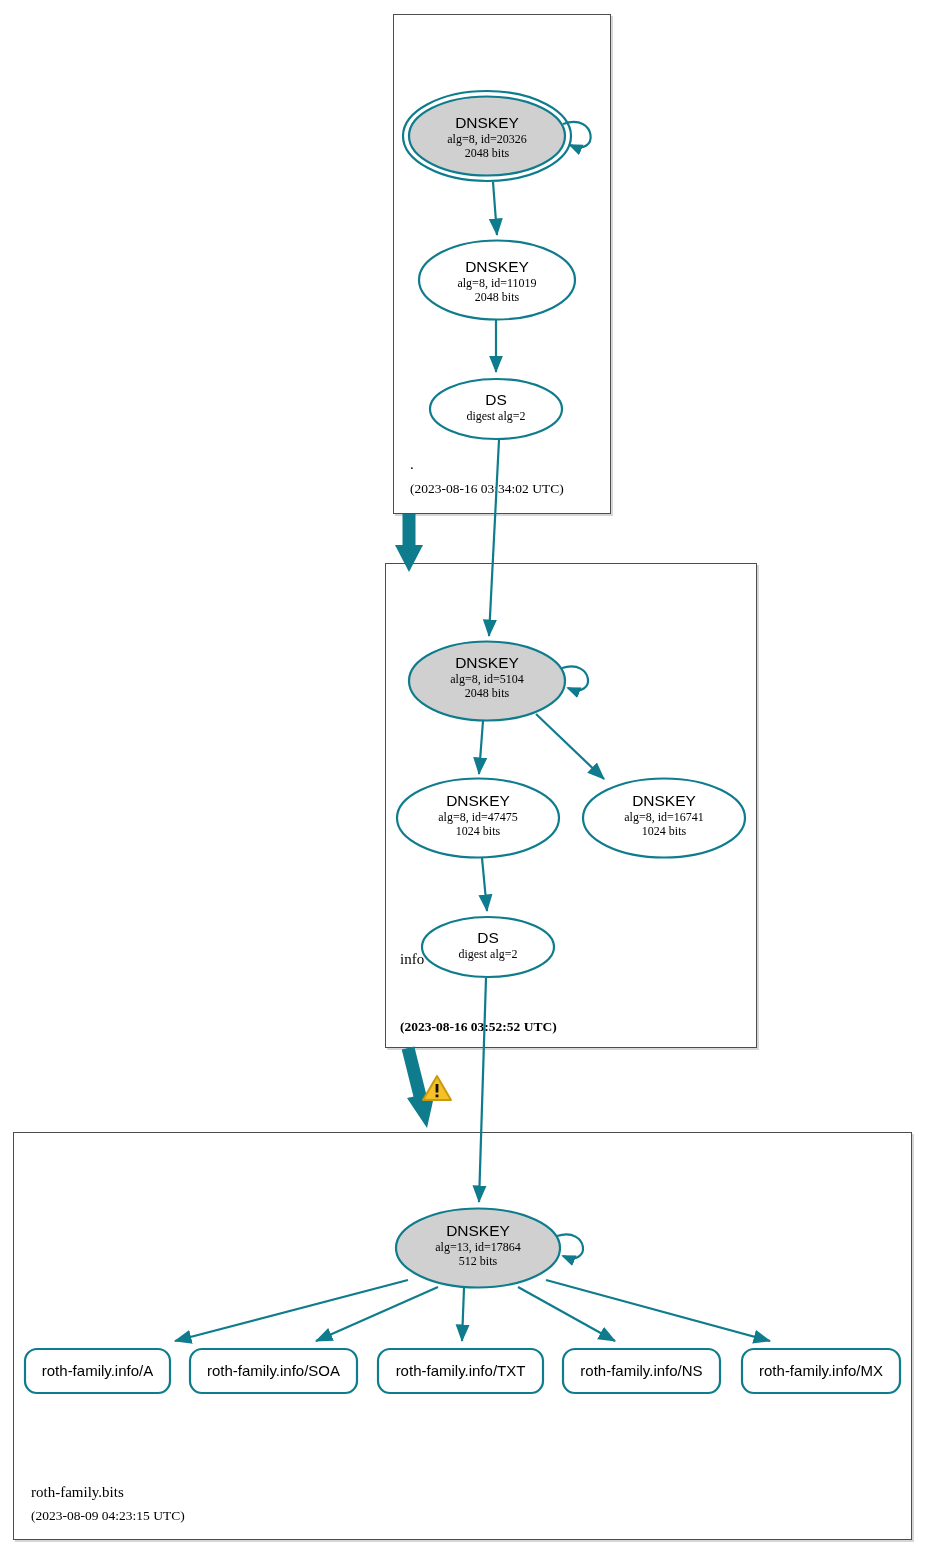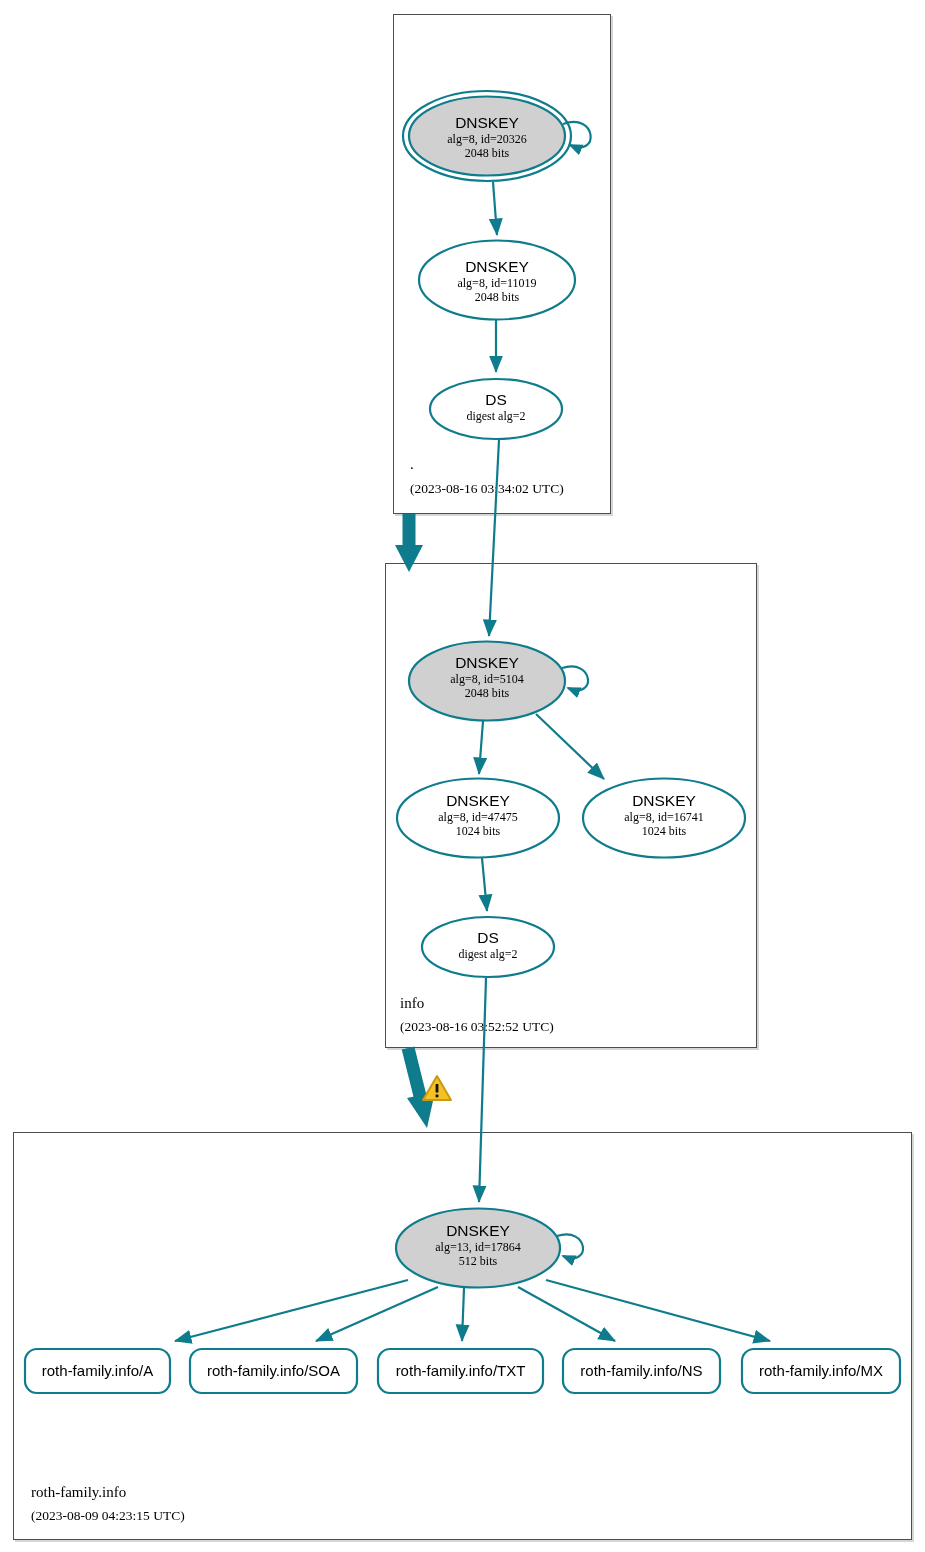--- a/index.html
+++ b/index.html
@@ -23,24 +23,24 @@
 
 <div id="canvas">
 
   <div class="zone-box" style="left:393px;top:14px;width:218px;height:500px;"></div>
   <div class="zone-box" style="left:385px;top:563px;width:372px;height:485px;"></div>
   <div class="zone-box" style="left:13px;top:1132px;width:899px;height:408px;"></div>
 
   <div class="zone-label" style="left:410px;top:456px;">.</div>
   <div class="zone-stamp" style="left:410px;top:481px;">(2023-08-16 03:34:02 UTC)</div>
 
-  <div class="zone-label" style="left:400px;top:995px;">info</div>
-  <div class="zone-stamp" style="left:400px;top:1019px;">(2023-08-16 03:52:52 UTC)</div>
+  <div class="zone-label" style="left:400px;top:951px;">info</div>
+  <div class="zone-stamp" style="left:400px;top:1019px;font-weight:bold;">(2023-08-16 03:52:52 UTC)</div>
 
-  <div class="zone-label" style="left:31px;top:1484px;">roth-family.info</div>
+  <div class="zone-label" style="left:31px;top:1484px;">roth-family.bits</div>
   <div class="zone-stamp" style="left:31px;top:1508px;">(2023-08-09 04:23:15 UTC)</div>
 
   <svg viewBox="0 0 925 1552">
     <defs>
       <marker id="ah" markerWidth="9" markerHeight="9" refX="7.5" refY="3.2" orient="auto" markerUnits="strokeWidth">
         <path d="M0,0 L8,3.2 L0,6.4 z" fill="#0e7c8c"></path>
       </marker>
       <marker id="ahl" markerWidth="7" markerHeight="7" refX="5.6" refY="2.6" orient="auto" markerUnits="strokeWidth">
         <path d="M0,0 L6.5,2.6 L0,5.2 z" fill="#0e7c8c"></path>
       </marker>

